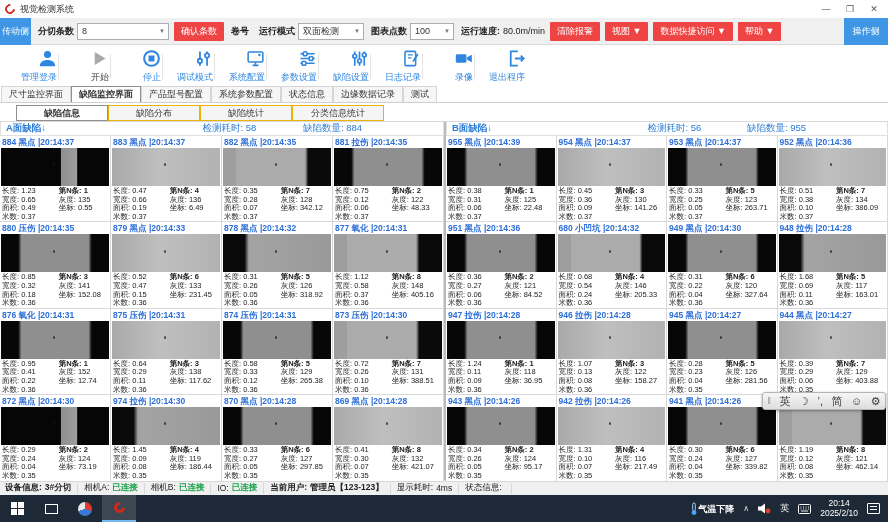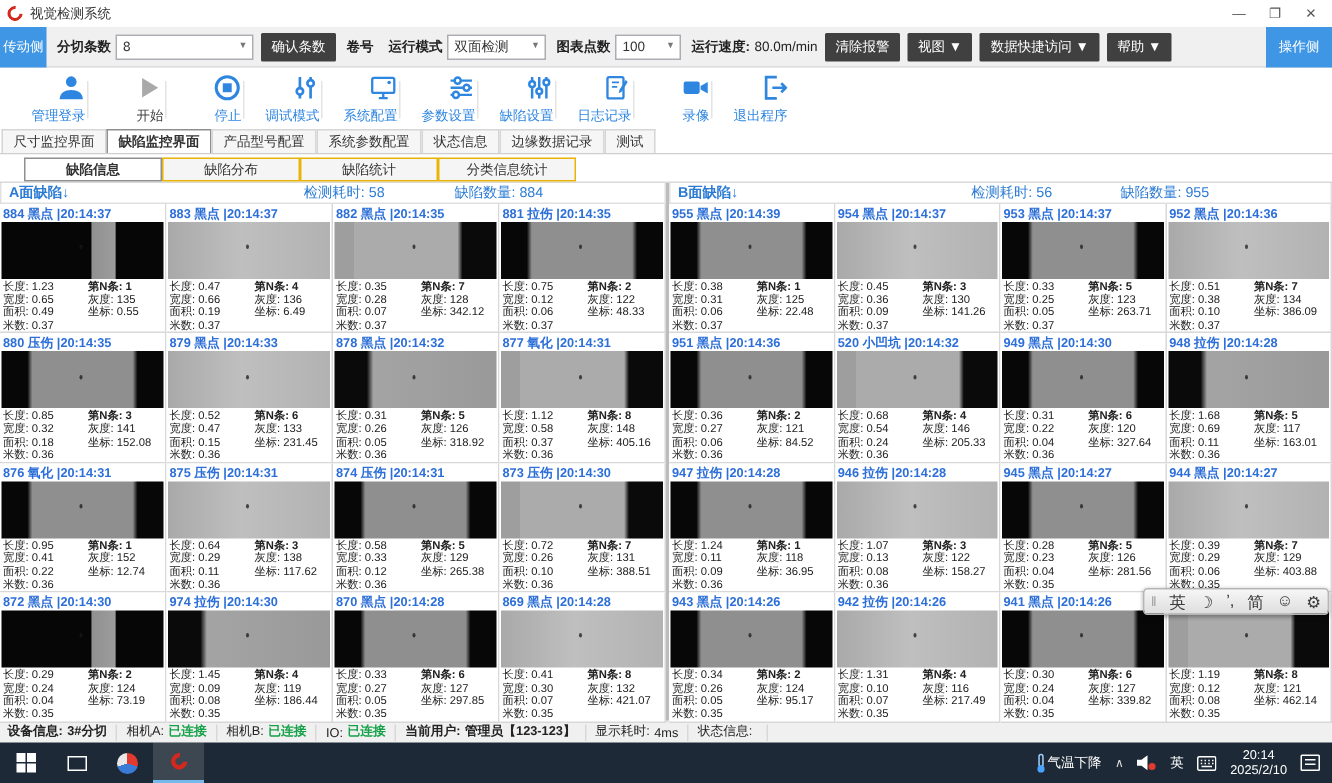--- a/index.html
+++ b/index.html
@@ -12,21 +12,21 @@
   .win-controls span { width:24px; text-align:center; color:#555; font-size:9px; line-height:16px; cursor:default; }
 
   
   .tb1 { height:27px; background:#f0f0f0; border-bottom:1px solid #dcdcdc; display:flex; align-items:center; position:relative; }
   .side-btn { height:27px; width:31px; background:#3f96e4; color:#fff; font-size:9px; display:flex; align-items:center; justify-content:center; flex:none; }
   .op-side { position:absolute; right:0; width:44px; }
   .t-label { font-weight:bold; font-size:9px; color:#222; white-space:nowrap; margin:0 3px 0 7px; }
   .combo { height:17px; background:#fff; border:1px solid #abadb3; font-size:9px; color:#333; display:flex; align-items:center; padding:0 3px 0 4px; flex:none; }
   .combo .arr { color:#777; margin-left:auto; font-size:6px; padding-left:5px; }
   .tinput { height:17px; border:1px solid #abadb3; background:#fff; font-size:9px; color:#222; padding:0 4px; display:flex; align-items:center; flex:none; }
-  .btn-blue { background:#404040; color:#fff; font-size:9px; height:19px; padding:0 7px; display:flex; align-items:center; border-radius:1px; margin-left:5px; white-space:nowrap; flex:none; cursor:default; }
+  .btn-blue { background:#ef4444; color:#fff; font-size:9px; height:19px; padding:0 7px; display:flex; align-items:center; border-radius:1px; margin-left:5px; white-space:nowrap; flex:none; cursor:default; }
   .speed-val { font-size:9px; color:#222; white-space:nowrap; }
 
   
   .tb2 { height:43px; background:#fff; display:flex; align-items:stretch; padding-left:8px; }
   .tool { width:49px; display:flex; flex-direction:column; align-items:flex-end; justify-content:center; gap:1px; font-size:9px; color:#2e86e0; cursor:default; }
   .tool svg { width:19px; height:19px; }
   .tool.gray { color:#444; }
   .tool.gray svg { color:#a9a9a9; }
   .tdiv { width:1px; background:#e4e4e4; margin:9px 1px; }
 
@@ -79,21 +79,21 @@
   .taskbar { height:27px; background:#1d2936; display:flex; align-items:stretch; color:#fff; }
   .tk-btn { width:34px; display:flex; align-items:center; justify-content:center; cursor:default; }
   .tk-btn.active-app { background:rgba(255,255,255,.14); border-bottom:2px solid #76b9ed; }
   .win-grid { display:grid; grid-template-columns:6px 6px; grid-template-rows:6px 6px; gap:1px; }
   .win-grid i { background:#fff; }
   .tv-rect { width:13px; height:10px; border:1px solid #fff; }
   .app-circle { width:14px; height:14px; border-radius:50%; background:conic-gradient(#e23a2e 0 30%,#3a7bd5 30% 70%,#e8e8e8 70% 100%); }
   .app-red-c { width:11px; height:11px; border:3px solid #d4281e; border-radius:50%; border-right-color:transparent; transform:rotate(-40deg); }
   .tray { margin-left:auto; display:flex; align-items:center; gap:9px; padding-right:8px; font-size:9px; }
   .tray svg { display:block; }
-  .weather { display:flex; align-items:center; gap:0; }
+  .weather { display:flex; align-items:flex-end; gap:0;font-weight:bold; }
   .chev { font-size:8px; color:#ddd; }
   .clock { text-align:center; font-size:8.5px; line-height:9.5px; }
   .notif { width:13px; height:11px; border:1px solid #fff; border-radius:1px; position:relative; }
   .notif::after { content:""; position:absolute; left:2px; top:2px; width:7px; height:1px; background:#fff; box-shadow:0 3px 0 #fff; }
 </style>
 </head>
 <body>
 
 <div class="titlebar">
   <span class="app-logo"></span>
@@ -627,21 +627,21 @@
       </div>
       <div class="rc">
         <div class="strip-line"><span class="f-strip-l">第N条:</span> <span class="f-strip">2</span></div>
         <div><span class="f-gray-l">灰度:</span> <span class="f-gray">121</span></div>
         <div><span class="f-coord-l">坐标:</span> <span class="f-coord">84.52</span></div>
       </div>
     </div>
   </div>
 
   <div class="cell">
-    <div class="chead">520 小凹坑 |20:14:32</div>
+    <div class="chead">680 小凹坑 |20:14:32</div>
     <div class="cimg img-v2"></div>
     <div class="cdet">
       <div class="lc">
         <div><span class="f-len-l">长度:</span> <span class="f-len">0.68</span></div>
         <div><span class="f-wid-l">宽度:</span> <span class="f-wid">0.54</span></div>
         <div><span class="f-area-l">面积:</span> <span class="f-area">0.24</span></div>
         <div><span class="f-meter-l">米数:</span> <span class="f-meter">0.36</span></div>
       </div>
       <div class="rc">
         <div class="strip-line"><span class="f-strip-l">第N条:</span> <span class="f-strip">4</span></div>

